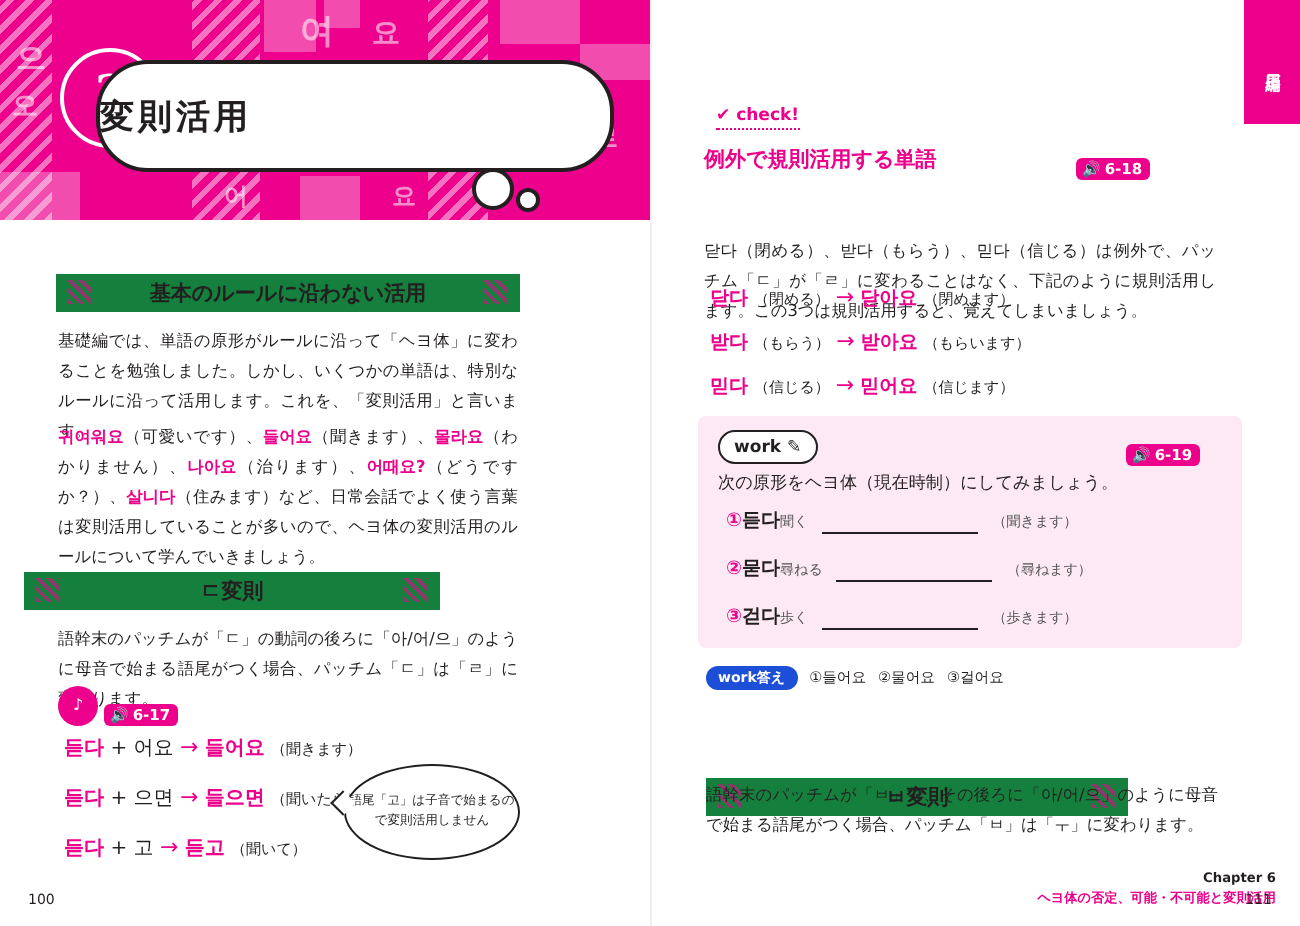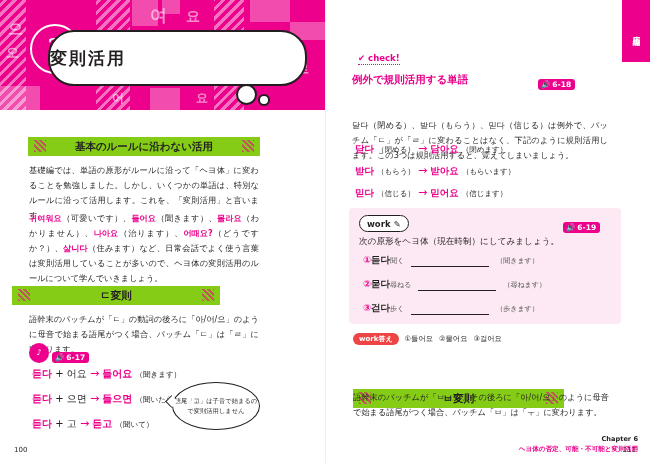--- a/index.html
+++ b/index.html
@@ -46,21 +46,21 @@
   }
   .dot-big{
     position:absolute;left:236px;top:84px;width:17px;height:17px;
     border:2px solid #231f20;border-radius:50%;background:#ffffff;
   }
   .dot-sm{
     position:absolute;left:258px;top:94px;width:8px;height:8px;
     border:2px solid #231f20;border-radius:50%;background:#ffffff;
   }
   .sec-head{
-    position:absolute;background:#84cc16;height:19px;
+    position:absolute;background:#15803d;height:19px;
     display:flex;align-items:center;
   }
   .sec-head .lbl{
     width:100%;text-align:center;font-size:10.5px;font-weight:bold;color:#231f20;
   }
   .sec-head .ornL,.sec-head .ornR{
     position:absolute;top:3px;width:12px;height:12px;
     background:#ec008c;opacity:.55;
     -webkit-mask-image:repeating-linear-gradient(45deg,#000 0 2px,transparent 2px 4px);
     mask-image:repeating-linear-gradient(45deg,#000 0 2px,transparent 2px 4px);
@@ -135,21 +135,21 @@
   .work-q .g{font-size:7px;color:#555;}
   .blank-line{
     display:inline-block;width:78px;border-bottom:1px solid #231f20;
     height:10px;vertical-align:bottom;margin:0 4px;
   }
   .ans-row{
     position:absolute;font-size:7.3px;color:#231f20;
     display:flex;align-items:center;gap:6px;
   }
   .ans-chip{
-    background:#ef4444;color:#ffffff;border-radius:7px;
+    background:#1d4ed8;color:#ffffff;border-radius:7px;
     padding:1px 6px;font-size:7px;font-weight:bold;
   }
   .foot-note{
     position:absolute;right:12px;bottom:9px;text-align:right;
     font-size:6.6px;line-height:10px;color:#ec008c;font-weight:bold;
   }
   .foot-note .ch{color:#231f20;}
 </style>
 </head>
 <body>

